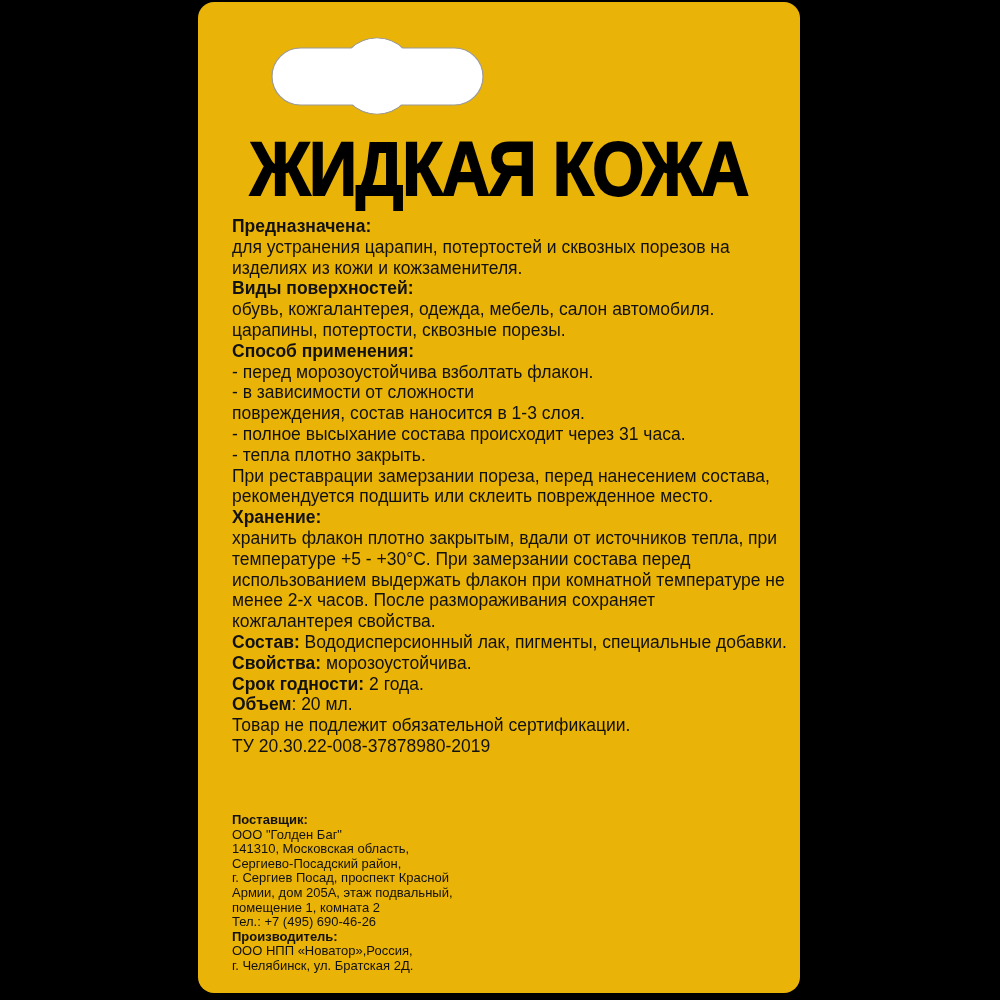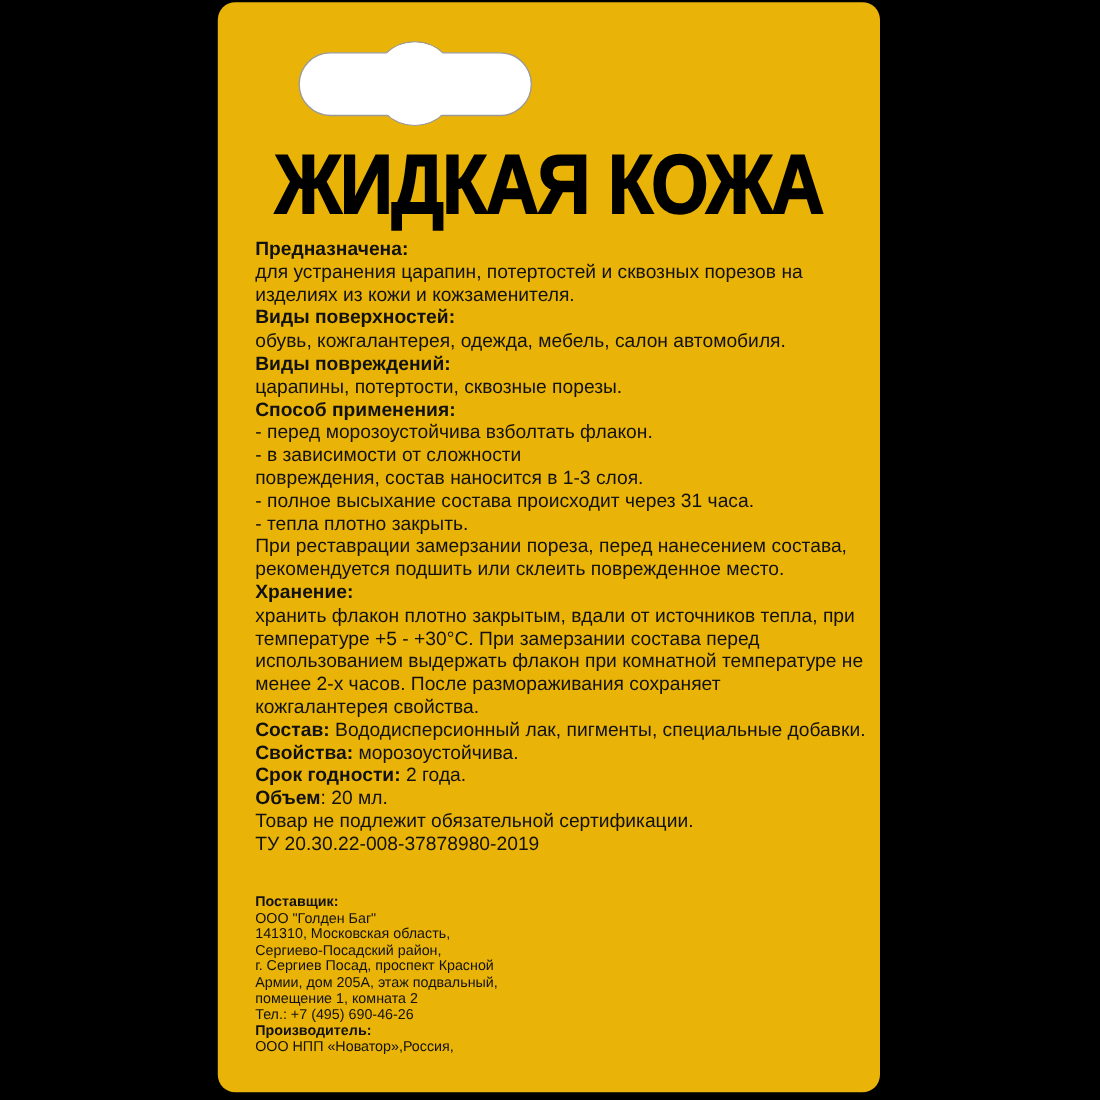--- a/index.html
+++ b/index.html
@@ -71,21 +71,20 @@
     </svg>
 
     <div class="title">ЖИДКАЯ КОЖА</div>
 
     <div class="body-text">
         <div class="line"><b>Предназначена:</b></div>
         <div class="line">для устранения царапин, потертостей и сквозных порезов на</div>
         <div class="line">изделиях из кожи и кожзаменителя.</div>
         <div class="line"><b>Виды поверхностей:</b></div>
         <div class="line">обувь, кожгалантерея, одежда, мебель, салон автомобиля.</div>
-        <div class="line"><b>Виды повреждений:</b></div>
         <div class="line">царапины, потертости, сквозные порезы.</div>
         <div class="line"><b>Способ применения:</b></div>
         <div class="line">- перед морозоустойчива взболтать флакон.</div>
         <div class="line">- в зависимости от сложности</div>
         <div class="line">повреждения, состав наносится в 1-3 слоя.</div>
         <div class="line">- полное высыхание состава происходит через 31 часа.</div>
         <div class="line">- тепла плотно закрыть.</div>
         <div class="line">При реставрации замерзании пореза, перед нанесением состава,</div>
         <div class="line">рекомендуется подшить или склеить поврежденное место.</div>
         <div class="line"><b>Хранение:</b></div>
@@ -106,16 +105,17 @@
         <div class="line"><b>Поставщик:</b></div>
         <div class="line">ООО "Голден Баг"</div>
         <div class="line">141310, Московская область,</div>
         <div class="line">Сергиево-Посадский район,</div>
         <div class="line">г. Сергиев Посад, проспект Красной</div>
         <div class="line">Армии, дом 205А, этаж подвальный,</div>
         <div class="line">помещение 1, комната 2</div>
         <div class="line">Тел.: +7 (495) 690-46-26</div>
         <div class="line"><b>Производитель:</b></div>
         <div class="line">ООО НПП «Новатор»,Россия,</div>
+        <div class="line">г. Челябинск, ул. Братская 2Д.</div>
       </div>
 
   </div>
 </div>
 
 </body></html>

